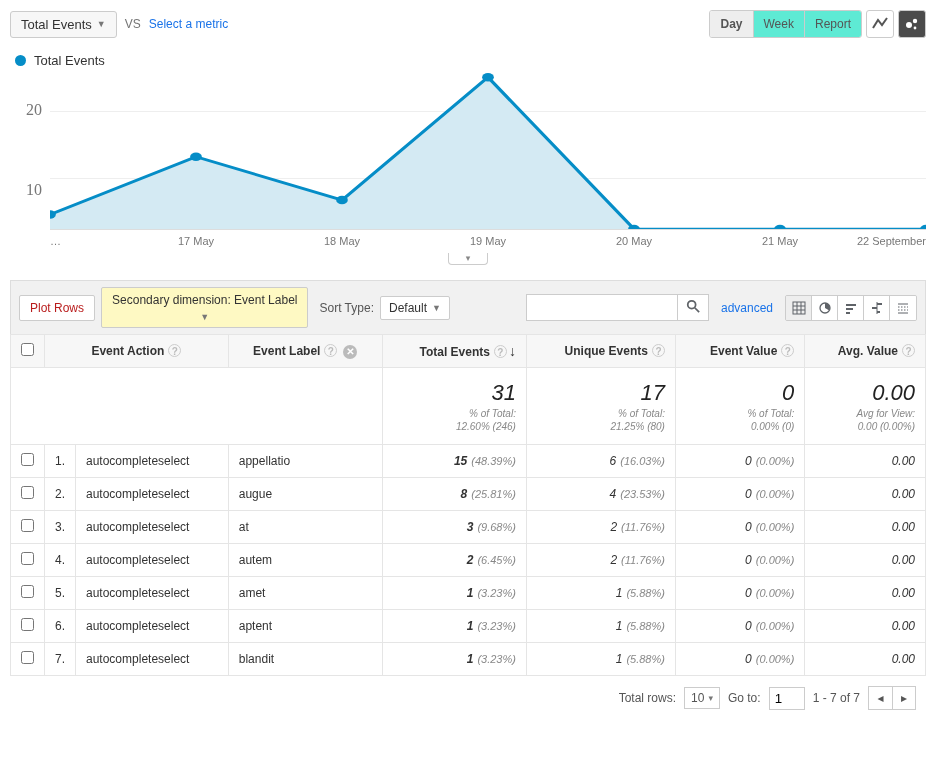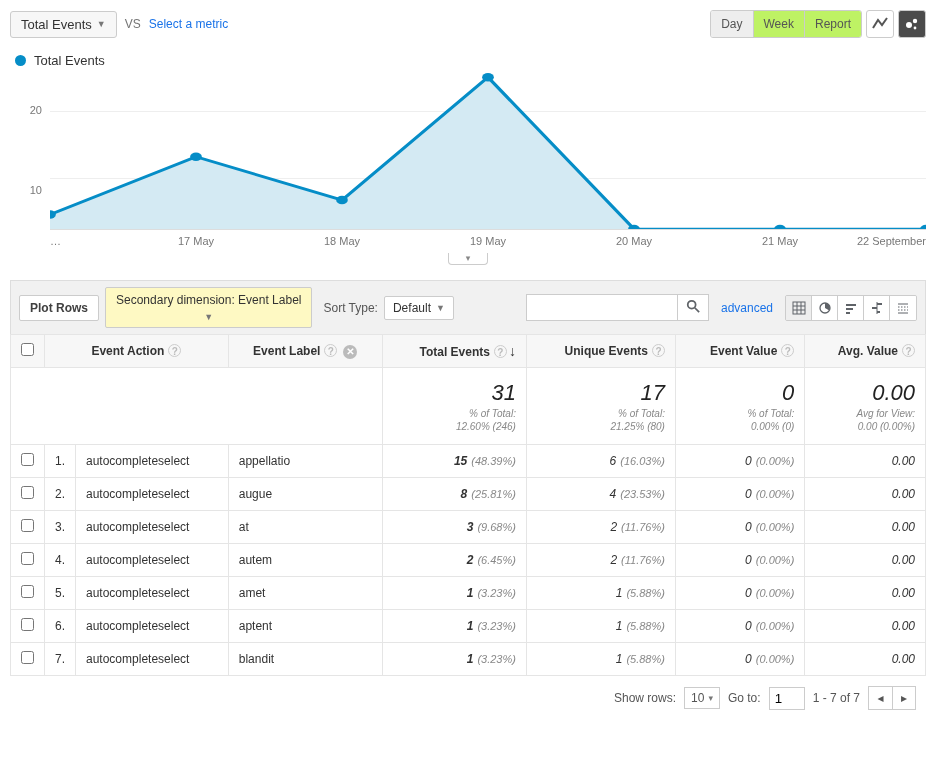--- a/index.html
+++ b/index.html
@@ -7,55 +7,55 @@
 .container { width: 936px; padding: 10px; }
 
 
 .top-bar { display: flex; align-items: center; justify-content: space-between; margin-bottom: 15px; }
 .top-left { display: flex; align-items: center; gap: 8px; }
 .metric-dropdown { border: 1px solid #ccc; border-radius: 3px; padding: 5px 10px; background: #f7f7f7; display: flex; align-items: center; gap: 5px; cursor: pointer; }
 .vs-text { color: #757575; font-size: 12px; }
 .select-metric { color: #1a73e8; font-size: 12px; cursor: pointer; }
 .top-right { display: flex; align-items: center; gap: 4px; }
 .time-group { display: flex; border: 1px solid #ccc; border-radius: 3px; overflow: hidden; }
-.time-btn { padding: 6px 10px; background: #bef264; border: none; cursor: pointer; font-size: 12px; color: #555; border-right: 1px solid #ccc; }
+.time-btn { padding: 6px 10px; background: #5eead4; border: none; cursor: pointer; font-size: 12px; color: #555; border-right: 1px solid #ccc; }
 .time-btn:last-child { border-right: none; }
-.time-btn.active { background: #eee; font-weight: 400; }
+.time-btn.active { background: #eee; font-weight: 700; }
 .icon-btn { width: 28px; height: 28px; border: 1px solid #ccc; border-radius: 3px; background: #fff; cursor: pointer; display: flex; align-items: center; justify-content: center; font-size: 14px; }
 .icon-btn.dark { background: #4b4b4b; color: #fff; }
 
 
 .chart-legend { display: flex; align-items: center; gap: 8px; margin-bottom: 2px; margin-left: 5px; }
 .legend-dot { width: 11px; height: 11px; border-radius: 50%; background: #058dc7; display: inline-block; }
 .legend-label { color: #333; font-size: 13px; }
 
 
 .chart-area { position: relative; height: 160px; margin-bottom: 5px; display: flex; }
-.y-axis { display: flex; flex-direction: column; justify-content: space-around; align-items: flex-end; width: 40px; padding-right: 8px; color: #777; font-size: 11px; }
+.y-axis { display: flex; flex-direction: column; justify-content: space-around; align-items: flex-end; width: 40px; padding-right: 8px; color: #777; font-size: 16px; font-family: Liberation Serif, serif; }
 .y-axis div { height: 0; line-height: 0; }
 .plot { flex: 1; position: relative; border-bottom: 1px solid #ddd; }
 .gridline { position: absolute; left: 0; right: 0; border-top: 1px solid #eee; }
 svg.chart-svg { position: absolute; left: 0; top: 0; width: 100%; height: 100%; }
 .x-axis { display: flex; margin-left: 40px; color: #777; font-size: 11px; }
 .x-tick { flex: 1; text-align: center; }
 .x-tick.first { text-align: left; flex: 0.5; }
 .x-tick.last { text-align: right; flex: 0.5; }
 .chart-collapse { text-align: center; margin: 2px 0 15px 0; }
 .collapse-handle { display: inline-block; width: 40px; height: 12px; border: 1px solid #ccc; border-top: none; border-radius: 0 0 4px 4px; cursor: pointer; color: #888; font-size: 9px; line-height: 10px; }
 
 
 .dimension-row { margin-bottom: 10px; font-size: 13px; }
 .dim-label { color: #555; }
 .dim-link { color: #1a73e8; margin-left: 10px; cursor: pointer; }
 .dim-active { color: #333; font-weight: 400; margin-left: 10px; }
 .dim-caret { color: #999; font-size: 9px; }
 
 
 .controls-row { display: flex; align-items: center; gap: 6px; background: #f1f1f1; padding: 6px 8px; border: 1px solid #ddd; border-bottom: none; }
-.plot-rows-btn { padding: 5px 10px; border: 1px solid #ccc; border-radius: 2px; background: #fff; color: #404040; cursor: not-allowed; font-size: 12px; font-weight: bold; }
+.plot-rows-btn { padding: 5px 10px; border: 1px solid #ccc; border-radius: 2px; background: #fff; color: #b91c1c; cursor: not-allowed; font-size: 12px; }
 .secondary-dim { padding: 5px 10px; border: 1px solid #ccc; border-radius: 2px; background: #fef9c3; font-size: 12px; color: #333; display: flex; align-items: center; gap: 5px; cursor: pointer; flex-direction: column; }
 .sort-label { color: #555; font-size: 12px; margin-left: 5px; }
 .sort-select { padding: 4px 8px; border: 1px solid #ccc; border-radius: 2px; background: #fff; font-size: 12px; color: #333; display: flex; align-items: center; gap: 5px; cursor: pointer; }
 .spacer { flex: 1; }
 .search-box { display: flex; border: 1px solid #ccc; overflow: hidden; background:#fff; }
 .search-input { border: none; padding: 4px 6px; width: 150px; outline: none; }
 .search-btn { background: #fff; border: none; border-left: 1px solid #ccc; padding: 4px 8px; cursor: pointer; color: #5f6368; }
 .advanced-link { color: #1a73e8; font-size: 12px; cursor: pointer; margin-left: 6px; }
 .view-icons { display: flex; margin-left: 6px; border: 1px solid #ccc; border-radius: 2px; overflow: hidden; }
 .view-icon { width: 26px; height: 24px; display: flex; align-items: center; justify-content: center; border-right: 1px solid #ccc; cursor: pointer; background: #fff; font-size: 12px; color: #5f6368; }
@@ -335,21 +335,21 @@
           <td class="label-cell">blandit</td>
           <td class="numcol"><span class="bold">1</span><span class="pct">(3.23%)</span></td>
           <td class="numcol"><span>1</span><span class="pct">(5.88%)</span></td>
           <td class="numcol"><span>0</span><span class="pct">(0.00%)</span></td>
           <td class="numcol">0.00</td>
         </tr>
       </tbody>
   </table>
 
   <div class="pagination-row">
-    <span>Show rows:</span>
+    <span>Total rows:</span>
     <div class="pag-select">
       <span>10</span>
       <span class="caret-down">▾</span>
     </div>
     <span>Go to:</span>
     <input class="pag-input" type="text" value="1" style="">
     <span>1 - 7 of 7</span>
     <div class="nav-btn-group">
       <div class="nav-btn">
           <span>◂</span>

